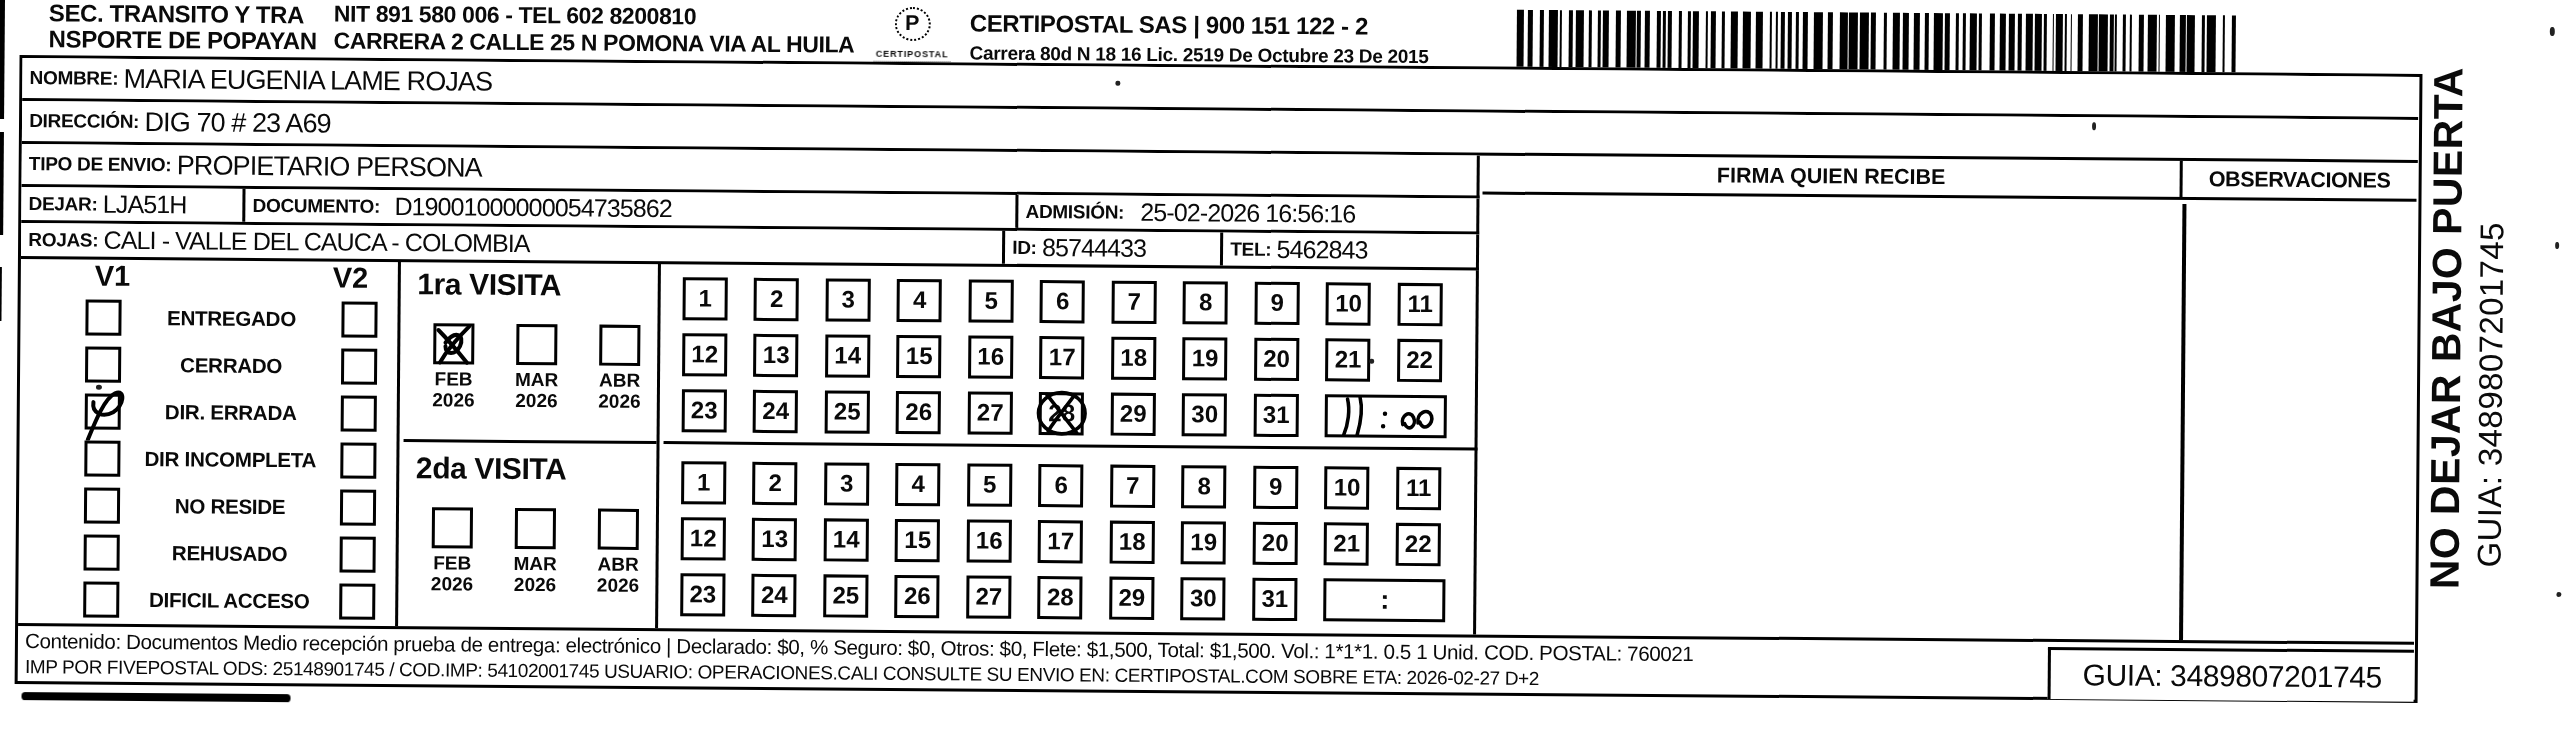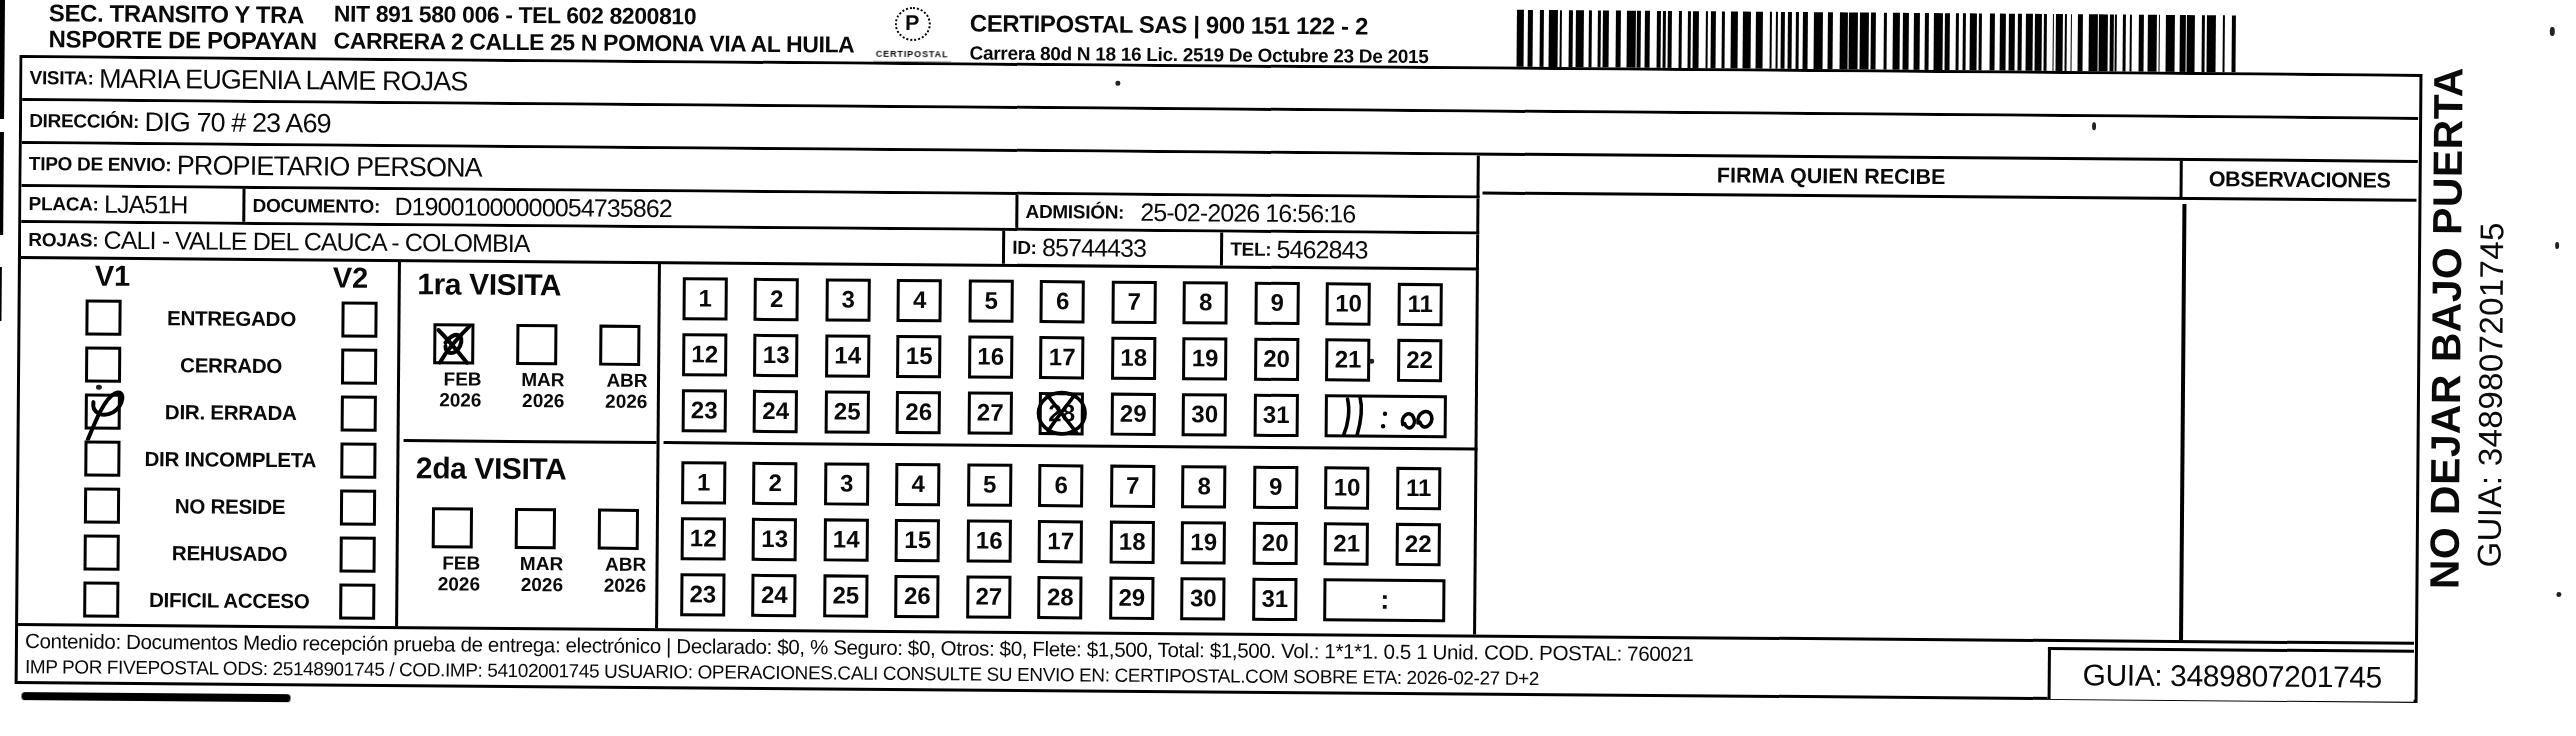--- a/index.html
+++ b/index.html
@@ -53,21 +53,21 @@
   .statusrow .cb.right { margin-right:20px; }
   .statusrow .slabel { flex:1; text-align:center; font-size:20.6px; font-weight:700; letter-spacing:-0.3px; }
 
   .monthcol { position:absolute; left:384px; top:0; width:256px; height:364px; border-right:3.6px solid #000; }
   .daycol   { position:absolute; left:644px; top:0; width:814px; height:364px; }
   .half { position:absolute; left:0; width:100%; height:180px; padding:5.4px 0 0 12.6px; }
   .half.h1 { top:0; border-bottom:3.6px solid #000; }
   .half.h2 { top:184px; }
   .vtitle { font-size:30px; font-weight:700; letter-spacing:-0.4px; }
   .months { display:flex; gap:27px; margin:21.5px 0 0 9px; }
-  .mitem { width:56px; text-align:right; }
+  .mitem { width:56px; text-align:center; }
   .mitem .cb { width:41px; height:41px; margin:0 auto; }
   .mlabel { font-size:19px; font-weight:700; line-height:20.6px; margin-top:5.4px; }
 
   .daygrid { display:grid; grid-template-columns:repeat(11, 50px); column-gap:21.5px; grid-auto-rows:56px; padding:7.2px 0 0 5.4px; }
   .day { width:45px; height:43px; border:3.6px solid #000; display:flex; align-items:center; justify-content:center;
          font-size:24px; font-weight:700; position:relative; }
   .timebox { grid-column: span 2; width:122px; height:43px; border:3.6px solid #000; position:relative;
              display:flex; align-items:center; justify-content:center; font-size:27px; font-weight:700; }
 
   
@@ -280,37 +280,37 @@
       <div class="sp" style="width: 7.2px;"></div>
       <div class="bar" style="width: 1.8px;"></div>
       <div class="sp" style="width: 7.2px;"></div>
       <div class="bar" style="width: 3.6px;"></div>
       <div class="sp" style="width: 5.4px;"></div>
     </div>
 
   <div class="form">
 
     <div class="frow row-nombre">
-      <span class="lblb">VISITA:</span>
+      <span class="lblb">NOMBRE:</span>
       <span class="val">MARIA EUGENIA LAME ROJAS</span>
     </div>
 
     <div class="frow row-dir">
       <span class="lblb">DIRECCIÓN:</span>
       <span class="val">DIG 70 # 23 A69</span>
     </div>
 
     <div class="frow row-tipo">
       <span class="lblb">TIPO DE ENVIO:</span>
       <span class="val">PROPIETARIO PERSONA</span>
     </div>
 
     <div class="frow row-placa">
       <div class="cell" style="width:224px;">
-        <span class="lblb">PLACA:</span>
+        <span class="lblb">DEJAR:</span>
         <span class="val">LJA51H</span>
       </div>
       <div class="cell" style="width:773px;">
         <span class="lblb">DOCUMENTO:</span>
         <span class="val" style="margin-left:9px;">D19001000000054735862</span>
       </div>
       <div class="cell" style="flex:1;">
         <span class="lblb">ADMISIÓN:</span>
         <span class="val" style="margin-left:10.8px;">25-02-2026 16:56:16</span>
       </div>

